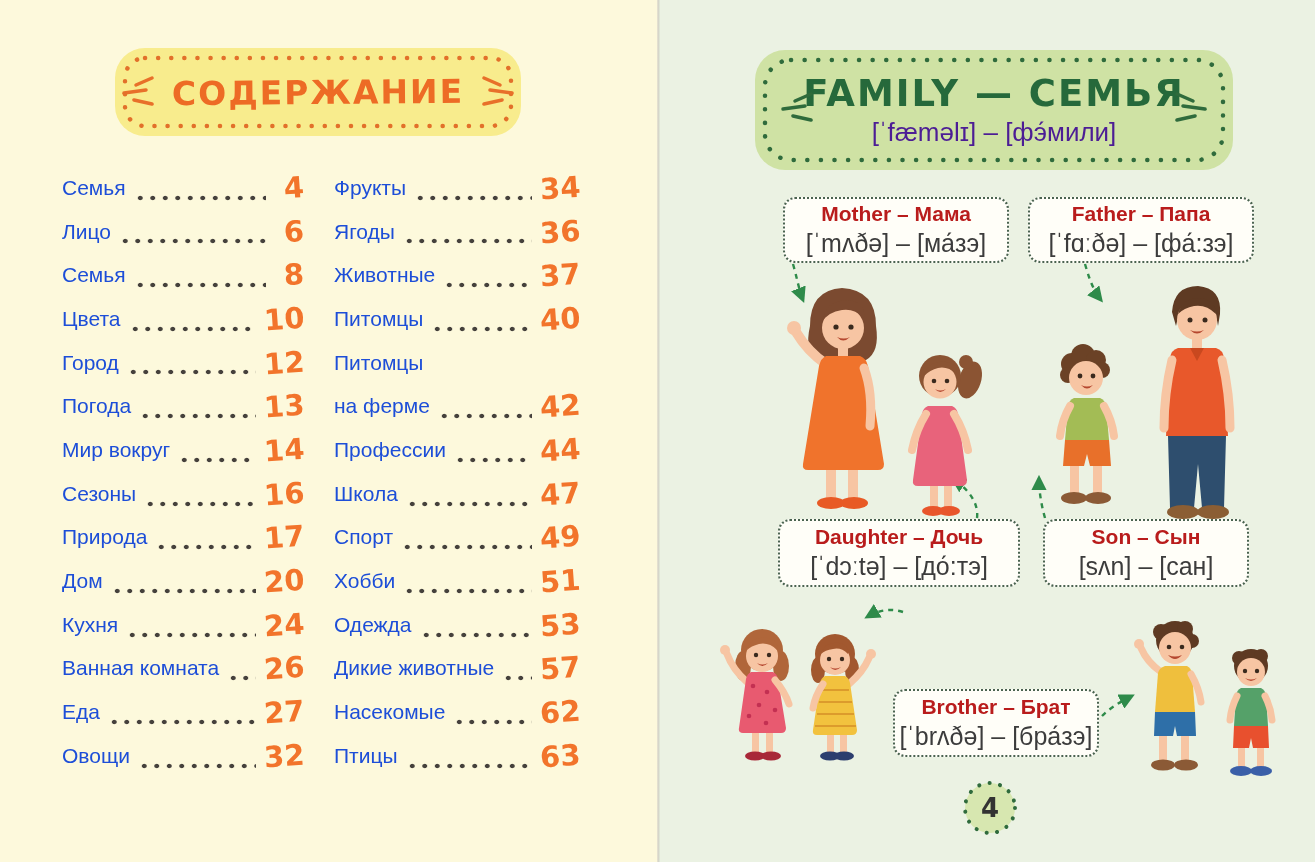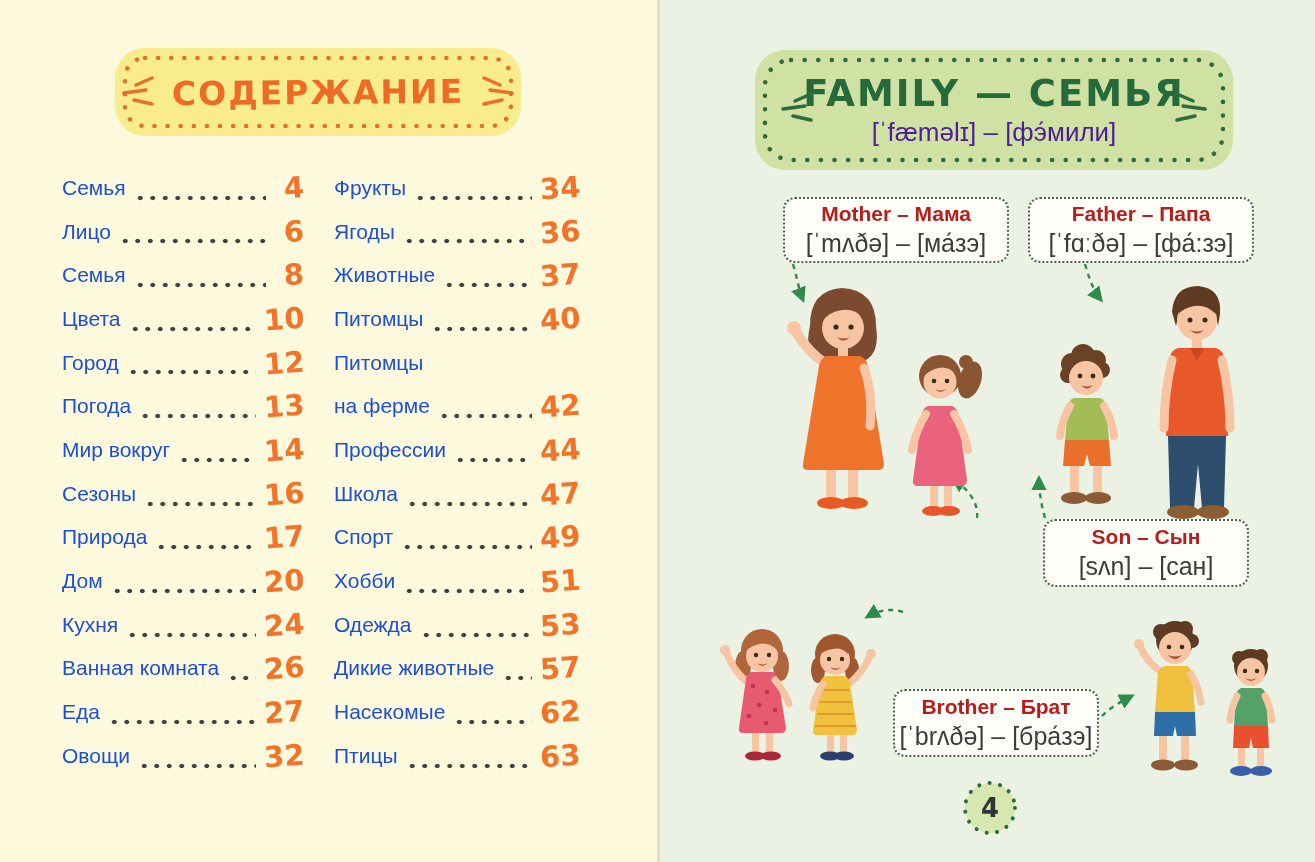--- a/index.html
+++ b/index.html
@@ -241,20 +241,24 @@
       </svg>
     </div>
 
     <div class="wordbox" style="left:124px;top:197px;width:226px;height:66px">
       <div class="wname">Mother – Мама</div>
       <div class="wpron">[ˈmʌðə] – [ма́зэ]</div>
     </div>
     <div class="wordbox" style="left:369px;top:197px;width:226px;height:66px">
       <div class="wname">Father – Папа</div>
       <div class="wpron">[ˈfɑːðə] – [фа́:зэ]</div>
+    </div>
+    <div class="wordbox" style="left:119px;top:519px;width:242px;height:68px">
+      <div class="wname">Daughter – Дочь</div>
+      <div class="wpron">[ˈdɔːtə] – [до́:тэ]</div>
     </div>
     <div class="wordbox" style="left:384px;top:519px;width:206px;height:68px">
       <div class="wname">Son – Сын</div>
       <div class="wpron">[sʌn] – [сан]</div>
     </div>
     <div class="wordbox" style="left:234px;top:689px;width:206px;height:68px">
       <div class="wname">Brother – Брат</div>
       <div class="wpron">[ˈbrʌðə] – [бра́зэ]</div>
     </div>
 

